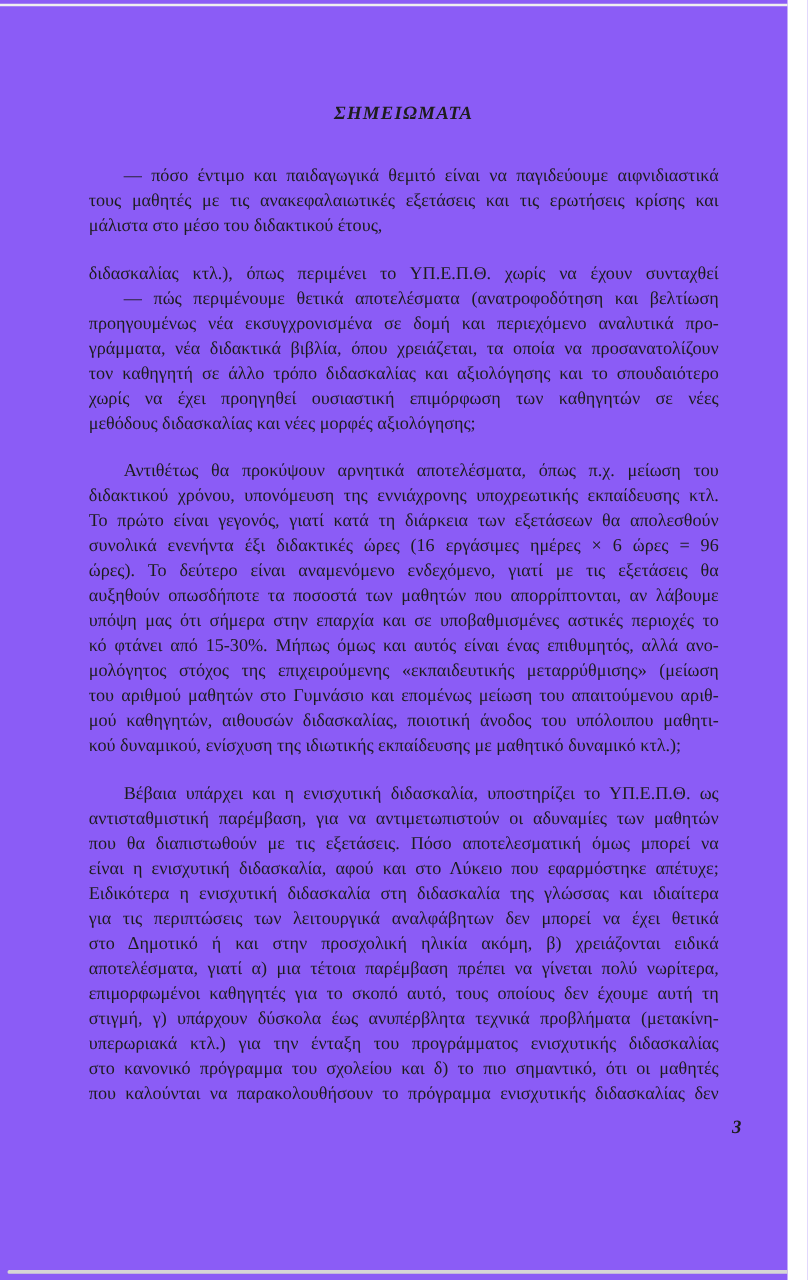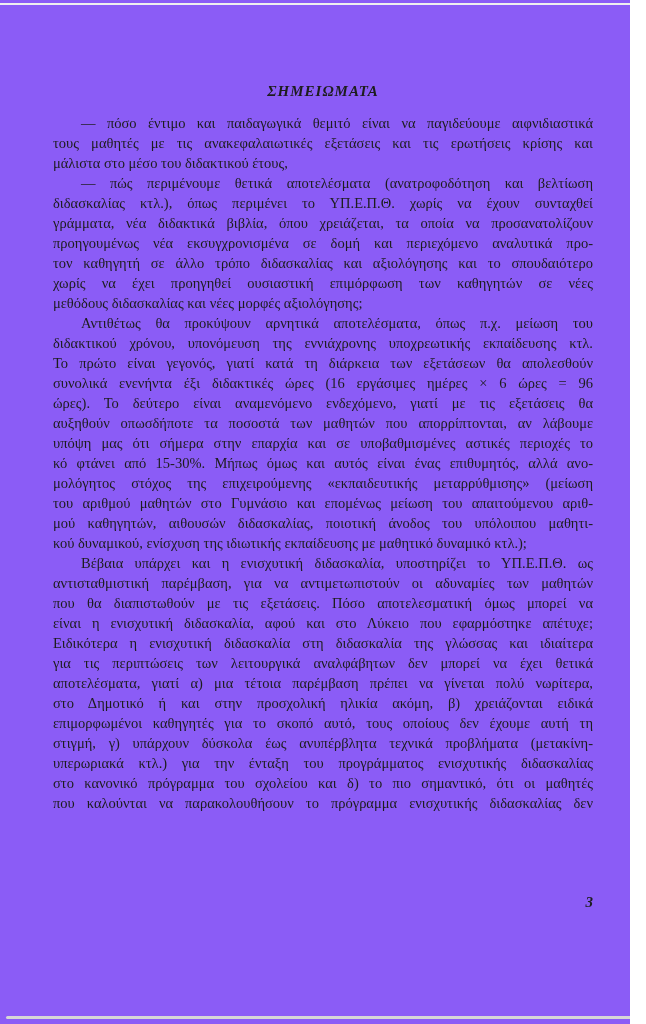--- a/index.html
+++ b/index.html
@@ -37,21 +37,21 @@
     font-size: 15px;
     font-weight: bold;
     font-style: italic;
     letter-spacing: 1px;
   }
   .text-body {
     position: absolute;
     top: 113px; left: 53px;
     width: 540px;
   }
-  .paragraph { margin: 0; padding: 0; }
+  .paragraph { margin: 18px; padding: 0; }
   .line {
     font-size: 14.5px;
     line-height: 20px;
     height: 20px;
     overflow: hidden;
     text-align: justify;
     text-align-last: justify;
   }
   .line.first { text-indent: 28px; }
   .line.last  { text-align-last: left; }
@@ -74,24 +74,24 @@
   <div class="title">ΣΗΜΕΙΩΜΑΤΑ</div>
 
   <div class="text-body">
 
   <div class="paragraph">
         <div class="line first">— πόσο έντιμο και παιδαγωγικά θεμιτό είναι να παγιδεύουμε αιφνιδιαστικά</div>
         <div class="line">τους μαθητές με τις ανακεφαλαιωτικές εξετάσεις και τις ερωτήσεις κρίσης και</div>
         <div class="line last">μάλιστα στο μέσο του διδακτικού έτους,</div>
       </div>
       <div class="paragraph">
+        <div class="line">διδασκαλίας κτλ.), όπως περιμένει το ΥΠ.Ε.Π.Θ. χωρίς να έχουν συνταχθεί</div>
         <div class="line first">— πώς περιμένουμε θετικά αποτελέσματα (ανατροφοδότηση και βελτίωση</div>
-        <div class="line">διδασκαλίας κτλ.), όπως περιμένει το ΥΠ.Ε.Π.Θ. χωρίς να έχουν συνταχθεί</div>
+        <div class="line">προηγουμένως νέα εκσυγχρονισμένα σε δομή και περιεχόμενο αναλυτικά προ-</div>
         <div class="line">γράμματα, νέα διδακτικά βιβλία, όπου χρειάζεται, τα οποία να προσανατολίζουν</div>
-        <div class="line">προηγουμένως νέα εκσυγχρονισμένα σε δομή και περιεχόμενο αναλυτικά προ-</div>
         <div class="line">τον καθηγητή σε άλλο τρόπο διδασκαλίας και αξιολόγησης και το σπουδαιότερο</div>
         <div class="line">χωρίς να έχει προηγηθεί ουσιαστική επιμόρφωση των καθηγητών σε νέες</div>
         <div class="line last">μεθόδους διδασκαλίας και νέες μορφές αξιολόγησης;</div>
       </div>
       <div class="paragraph">
         <div class="line first">Αντιθέτως θα προκύψουν αρνητικά αποτελέσματα, όπως π.χ. μείωση του</div>
         <div class="line">διδακτικού χρόνου, υπονόμευση της εννιάχρονης υποχρεωτικής εκπαίδευσης κτλ.</div>
         <div class="line">Το πρώτο είναι γεγονός, γιατί κατά τη διάρκεια των εξετάσεων θα απολεσθούν</div>
         <div class="line">συνολικά ενενήντα έξι διδακτικές ώρες (16 εργάσιμες ημέρες × 6 ώρες = 96</div>
         <div class="line">ώρες). Το δεύτερο είναι αναμενόμενο ενδεχόμενο, γιατί με τις εξετάσεις θα</div>
@@ -103,22 +103,22 @@
         <div class="line">μού καθηγητών, αιθουσών διδασκαλίας, ποιοτική άνοδος του υπόλοιπου μαθητι-</div>
         <div class="line last">κού δυναμικού, ενίσχυση της ιδιωτικής εκπαίδευσης με μαθητικό δυναμικό κτλ.);</div>
       </div>
       <div class="paragraph">
         <div class="line first">Βέβαια υπάρχει και η ενισχυτική διδασκαλία, υποστηρίζει το ΥΠ.Ε.Π.Θ. ως</div>
         <div class="line">αντισταθμιστική παρέμβαση, για να αντιμετωπιστούν οι αδυναμίες των μαθητών</div>
         <div class="line">που θα διαπιστωθούν με τις εξετάσεις. Πόσο αποτελεσματική όμως μπορεί να</div>
         <div class="line">είναι η ενισχυτική διδασκαλία, αφού και στο Λύκειο που εφαρμόστηκε απέτυχε;</div>
         <div class="line">Ειδικότερα η ενισχυτική διδασκαλία στη διδασκαλία της γλώσσας και ιδιαίτερα</div>
         <div class="line">για τις περιπτώσεις των λειτουργικά αναλφάβητων δεν μπορεί να έχει θετικά</div>
+        <div class="line">στο Δημοτικό ή και στην προσχολική ηλικία ακόμη, β) χρειάζονται ειδικά</div>
         <div class="line">αποτελέσματα, γιατί α) μια τέτοια παρέμβαση πρέπει να γίνεται πολύ νωρίτερα,</div>
-        <div class="line">στο Δημοτικό ή και στην προσχολική ηλικία ακόμη, β) χρειάζονται ειδικά</div>
         <div class="line">επιμορφωμένοι καθηγητές για το σκοπό αυτό, τους οποίους δεν έχουμε αυτή τη</div>
         <div class="line">στιγμή, γ) υπάρχουν δύσκολα έως ανυπέρβλητα τεχνικά προβλήματα (μετακίνη-</div>
         <div class="line">υπερωριακά κτλ.) για την ένταξη του προγράμματος ενισχυτικής διδασκαλίας</div>
         <div class="line">στο κανονικό πρόγραμμα του σχολείου και δ) το πιο σημαντικό, ότι οι μαθητές</div>
         <div class="line">που καλούνται να παρακολουθήσουν το πρόγραμμα ενισχυτικής διδασκαλίας δεν</div>
       </div>
     </div>
 
   <div class="page-number">3</div>
 

